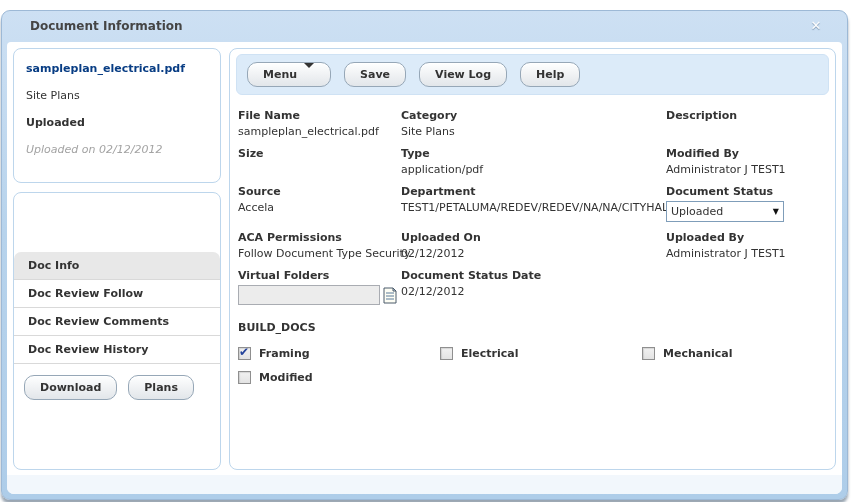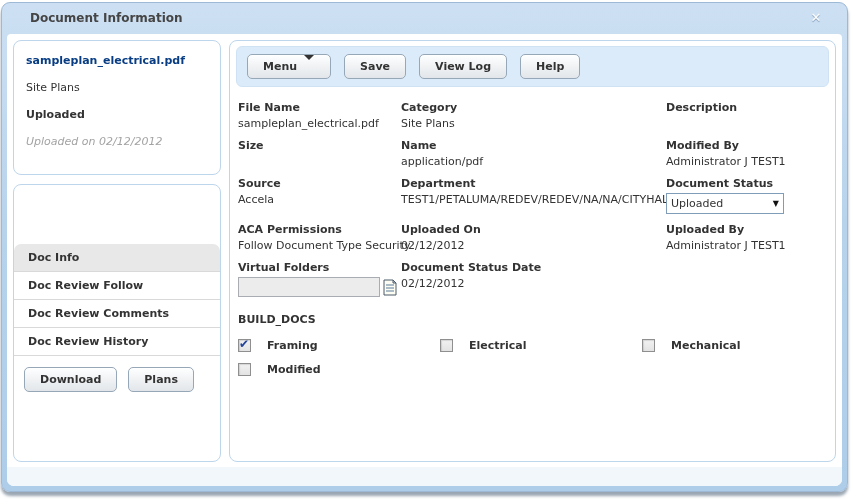--- a/index.html
+++ b/index.html
@@ -1,20 +1,20 @@
 <!DOCTYPE html>
 <html><head>
 <meta charset="utf-8">
 <style>
   * { margin:0; padding:0; box-sizing:border-box; }
   html,body { width:852px; height:502px; background:#fff; overflow:hidden;
     font-family:"DejaVu Sans","Liberation Sans",sans-serif; font-size:11px; color:#333; }
 
   
-  .dialog { position:absolute; left:1px; top:2px; width:847px; height:490px;
+  .dialog { position:absolute; left:1px; top:10px; width:847px; height:490px;
     border-radius:9px; border:1px solid #9db9d6;
     background:linear-gradient(180deg,#cde0f3 0%,#b7d3ec 45%,#aecde9 100%);
     box-shadow:0 4px 3px rgba(100,118,136,.65); }
   .titlebar { height:29px; display:flex; align-items:center; padding-left:28px; }
   .title { font-weight:bold; font-size:12px; color:#454545; }
   .close-btn { position:absolute; right:22px; top:7px; width:18px; height:16px;
     color:#fdfdfd; font-weight:bold; font-size:13px; text-align:center; line-height:16px;
     cursor:pointer; text-shadow:0 1px 1px rgba(90,120,150,.7); }
 
   .dialog-body { position:absolute; top:31px; left:5px; right:5px; bottom:5px;
@@ -37,21 +37,21 @@
   .menu-card { flex:1; overflow:hidden; display:flex; flex-direction:column;justify-content:center; }
   .menu-item { padding:7px 0 7px 14px; font-weight:bold; color:#333;
     border-bottom:1px solid #d9d9d9; cursor:pointer; }
   .menu-item[data-state="selected"] { background:#e8e8e8; border-radius:7px 7px 0 0; }
   .sidebar-btn-row { padding:11px 10px; display:flex; gap:11px; }
 
   
   .btn { display:inline-flex; align-items:center; justify-content:center; gap:7px;
     font-weight:bold; font-size:11px; color:#333; cursor:pointer;
     background:linear-gradient(180deg,#feffff 0%,#f0f2f4 50%,#e2e6ea 100%);
-    border:1px solid #96a7b7; border-radius:5px; padding:5px 15px;
+    border:1px solid #96a7b7; border-radius:10px; padding:5px 15px;
     box-shadow:inset 0 1px 0 #fff; white-space:nowrap; }
 
   
   .main-card { flex:1; overflow:hidden; }
   .toolbar { margin:5px 6px; background:#dcebf9; border:1px solid #cfe2f4;
     border-radius:6px; padding:7px 10px; display:flex; gap:13px; align-items:center; }
   .menu-dd-icon { display:inline-block; width:11px; }
   .menu-dd-icon .bar { height:2px; background:#333; margin-bottom:1px; }
   .menu-dd-icon .tri { width:0; height:0; margin:1px auto 0;
     border-left:5px solid transparent; border-right:5px solid transparent;
@@ -69,21 +69,21 @@
   .combo .combo-arrow { font-size:8px; color:#111; }
 
   .vf-row { display:flex; align-items:flex-end; gap:2px; }
   .text-input { width:142px; height:20px; background:#ececec; border:1px solid #a9acb2;
     font-family:inherit; font-size:11px; padding:0 4px; color:#333; }
   .picker-icon { width:16px; height:18px; cursor:pointer; display:inline-block; }
 
   .group-title { font-weight:bold; margin:16px 0 0 8px; }
   .cb-grid { display:grid; grid-template-columns:202px 202px 1fr;
     margin:13px 0 0 8px; row-gap:11px; }
-  .cb-item { display:flex; align-items:center; gap:16px; cursor:pointer; }
+  .cb-item { display:flex; align-items:center; gap:8px; cursor:pointer; }
   .checkbox { width:13px; height:13px; border:1px solid #8f8f8f; position:relative;
     background:linear-gradient(180deg,#f2f2f2,#e3e3e3);
     box-shadow:inset 1px 1px 1px rgba(0,0,0,.12); }
   .cb-item[data-state="checked"] .checkbox::after { content:"✔"; position:absolute;
     left:0px; top:-3px; font-size:12px; font-weight:bold; color:#24439b; }
   .cb-label { font-weight:bold; }
 </style>
 </head>
 <body>
 
@@ -143,21 +143,21 @@
           </div>
           <div class="cell">
             <div class="flabel">Description</div>
             <div class="fvalue"></div>
           </div>
 
           <div class="cell">
             <div class="flabel">Size</div>
           </div>
           <div class="cell">
-            <div class="flabel">Name</div>
+            <div class="flabel">Type</div>
             <div class="fvalue">application/pdf</div>
           </div>
           <div class="cell">
             <div class="flabel">Modified By</div>
             <div class="fvalue">Administrator J TEST1</div>
           </div>
 
           <div class="cell">
             <div class="flabel">Source</div>
             <div class="fvalue">Accela</div>

